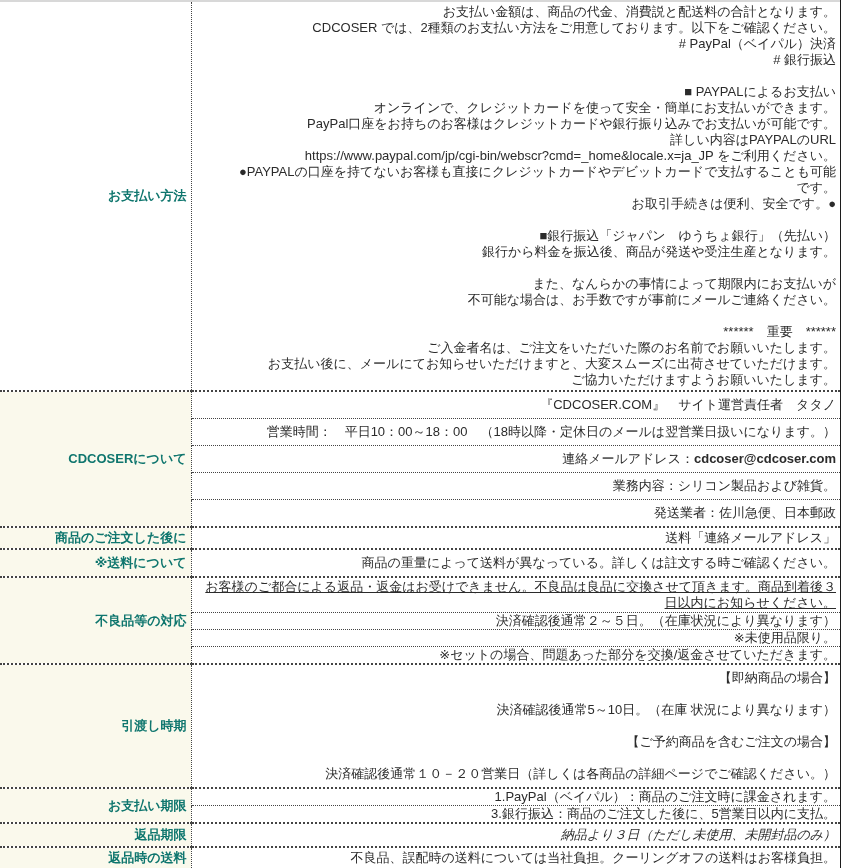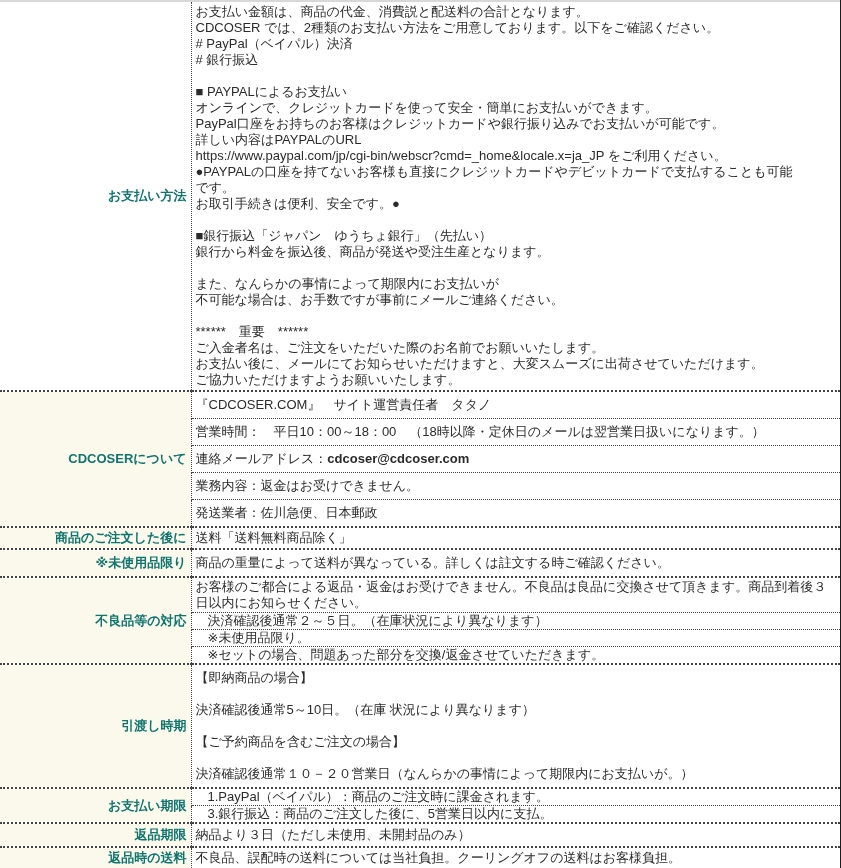--- a/index.html
+++ b/index.html
@@ -24,20 +24,21 @@
     border-left: none;
     font-size: 13px;
     line-height: 16px;
   }
   col.col-label   { width: 191px; }
   col.col-content { width: 650px; }
   td {
     border-top: 1px dotted #444444;
     vertical-align: middle;
     overflow: hidden;
+    text-align: right;
   }
   tr.major > td { border-top: 2px dotted #444444; }
   tr.first-row > td { border-top: none; }
   td.label {
     background: #faf9ec;
     font-weight: bold;
     text-align: right;
     color: #0f766e;
     padding: 2px 4px;
   }
@@ -45,23 +46,23 @@
   td.content {
     border-left: 1px dotted #444444;
     background: #ffffff;
     white-space: pre-wrap;
     word-break: break-all;
     padding: 2px 4px;
     vertical-align: top;
   }
   td.content.v-mid { vertical-align: middle; margin-left: 44px; }
   td.content.pad-sub   { padding: 5px 4px; }
-  td.content.pad-tight { padding: 0 16px; }
-  td.content.pad-thin  { padding: 1px 4px; }
-  td.content.pad-med   { padding: 3px 4px; }
+  td.content.pad-tight { padding: 0 4px; }
+  td.content.pad-thin  { padding: 1px 4px; text-decoration: underline; }
+  td.content.pad-med   { padding: 3px 4px; font-style: italic; }
   .bold-email { font-weight: bold; }
 </style>
 </head>
 <body>
 
 <div class="page">
   <table class="policy">
     <colgroup>
       <col class="col-label">
       <col class="col-content">
@@ -100,33 +101,33 @@
         <td class="label" rowspan="5">CDCOSERについて</td>
         <td class="content pad-sub v-mid">『CDCOSER.COM』　サイト運営責任者　タタノ</td>
       </tr>
       <tr>
         <td class="content pad-sub v-mid">営業時間：　平日10：00～18：00　（18時以降・定休日のメールは翌営業日扱いになります。）</td>
       </tr>
       <tr>
         <td class="content pad-sub v-mid"><span>連絡メールアドレス：</span><span class="bold-email">cdcoser@cdcoser.com</span></td>
       </tr>
       <tr>
-        <td class="content pad-sub v-mid">業務内容：返金はお受けできません。</td>
+        <td class="content pad-sub v-mid">業務内容：シリコン製品および雑貨。</td>
       </tr>
       <tr>
         <td class="content pad-sub v-mid">発送業者：佐川急便、日本郵政</td>
       </tr>
 
       <tr class="major">
         <td class="label">商品のご注文した後に</td>
-        <td class="content v-mid">送料「送料無料商品除く」</td>
+        <td class="content v-mid">送料「連絡メールアドレス」</td>
       </tr>
 
       <tr class="major">
-        <td class="label">※未使用品限り</td>
+        <td class="label">※送料について</td>
         <td class="content pad-sub v-mid">商品の重量によって送料が異なっている。詳しくは註文する時ご確認ください。</td>
       </tr>
 
       <tr class="major">
         <td class="label" rowspan="4">不良品等の対応</td>
         <td class="content pad-thin">お客様のご都合による返品・返金はお受けできません。不良品は良品に交換させて頂きます。商品到着後３日以内にお知らせください。</td>
       </tr>
       <tr>
         <td class="content pad-tight v-mid">決済確認後通常２～５日。（在庫状況により異なります）</td>
       </tr>
@@ -138,21 +139,21 @@
       </tr>
 
       <tr class="major">
         <td class="label">引渡し時期</td>
         <td class="content pad-sub">【即納商品の場合】
 
 決済確認後通常5～10日。（在庫 状況により異なります）
 
 【ご予約商品を含むご注文の場合】
 
-決済確認後通常１０－２０営業日（なんらかの事情によって期限内にお支払いが。）</td>
+決済確認後通常１０－２０営業日（詳しくは各商品の詳細ページでご確認ください。）</td>
       </tr>
 
       <tr class="major">
         <td class="label" rowspan="2">お支払い期限</td>
         <td class="content pad-tight v-mid">1.PayPal（ベイパル）：商品のご注文時に課金されます。</td>
       </tr>
       <tr>
         <td class="content pad-tight v-mid">3.銀行振込：商品のご注文した後に、5営業日以内に支払。</td>
       </tr>
 

